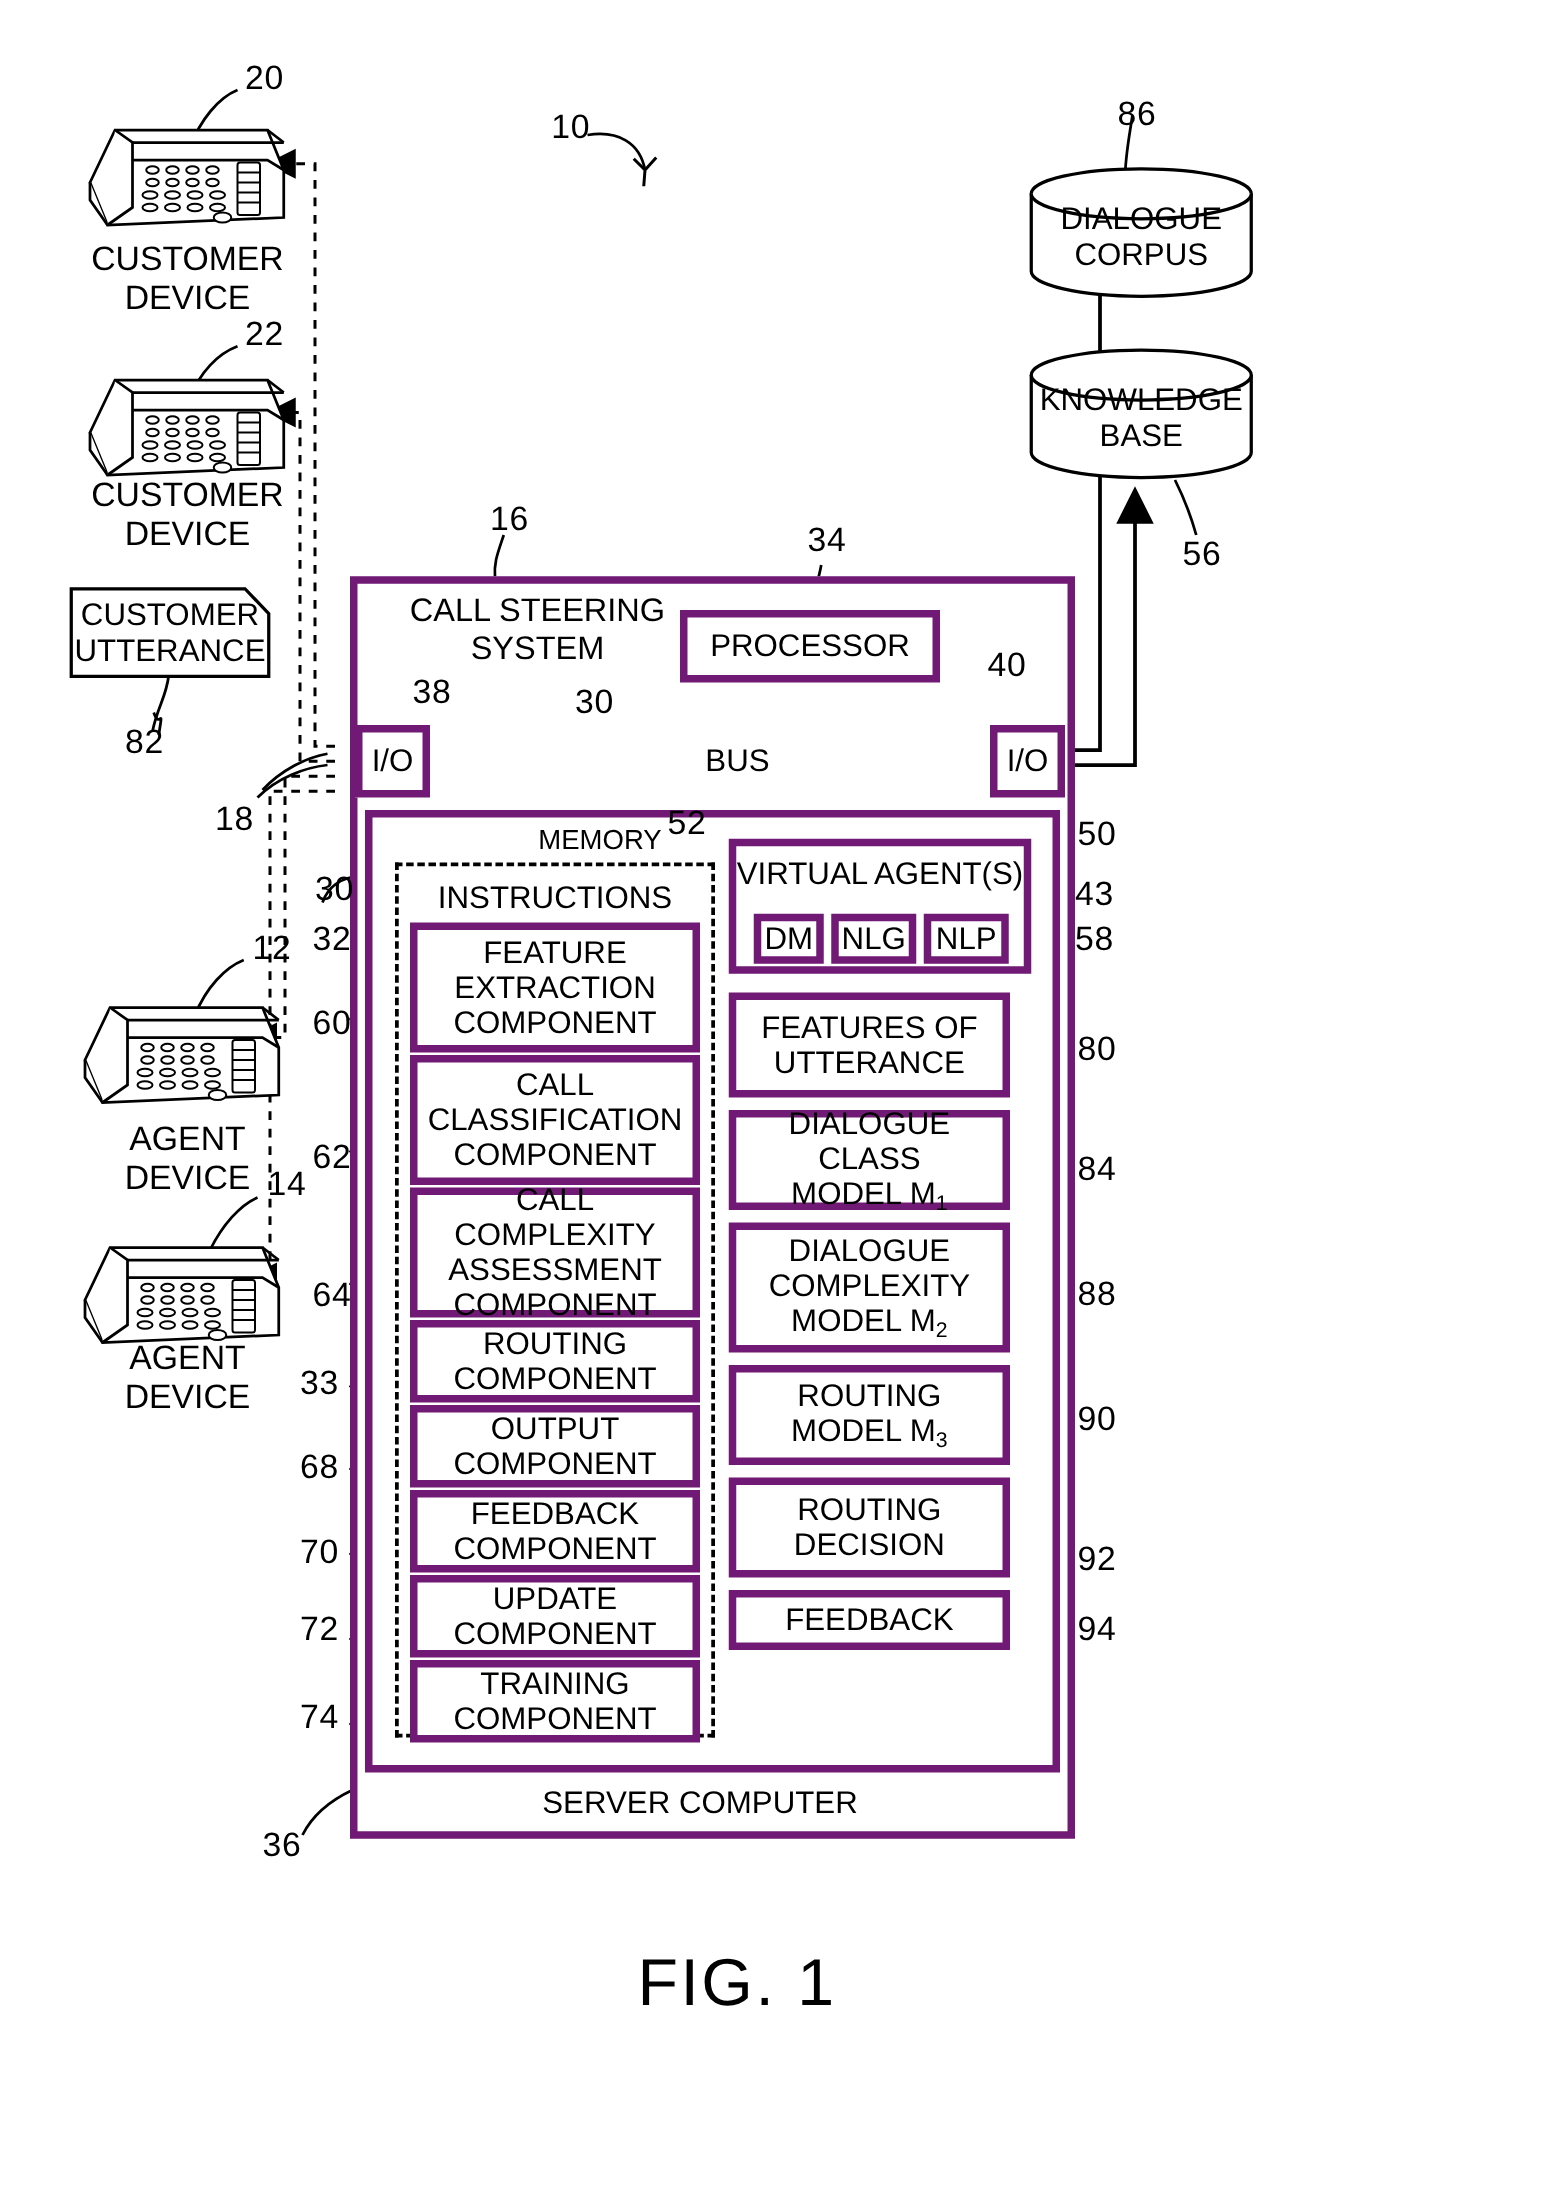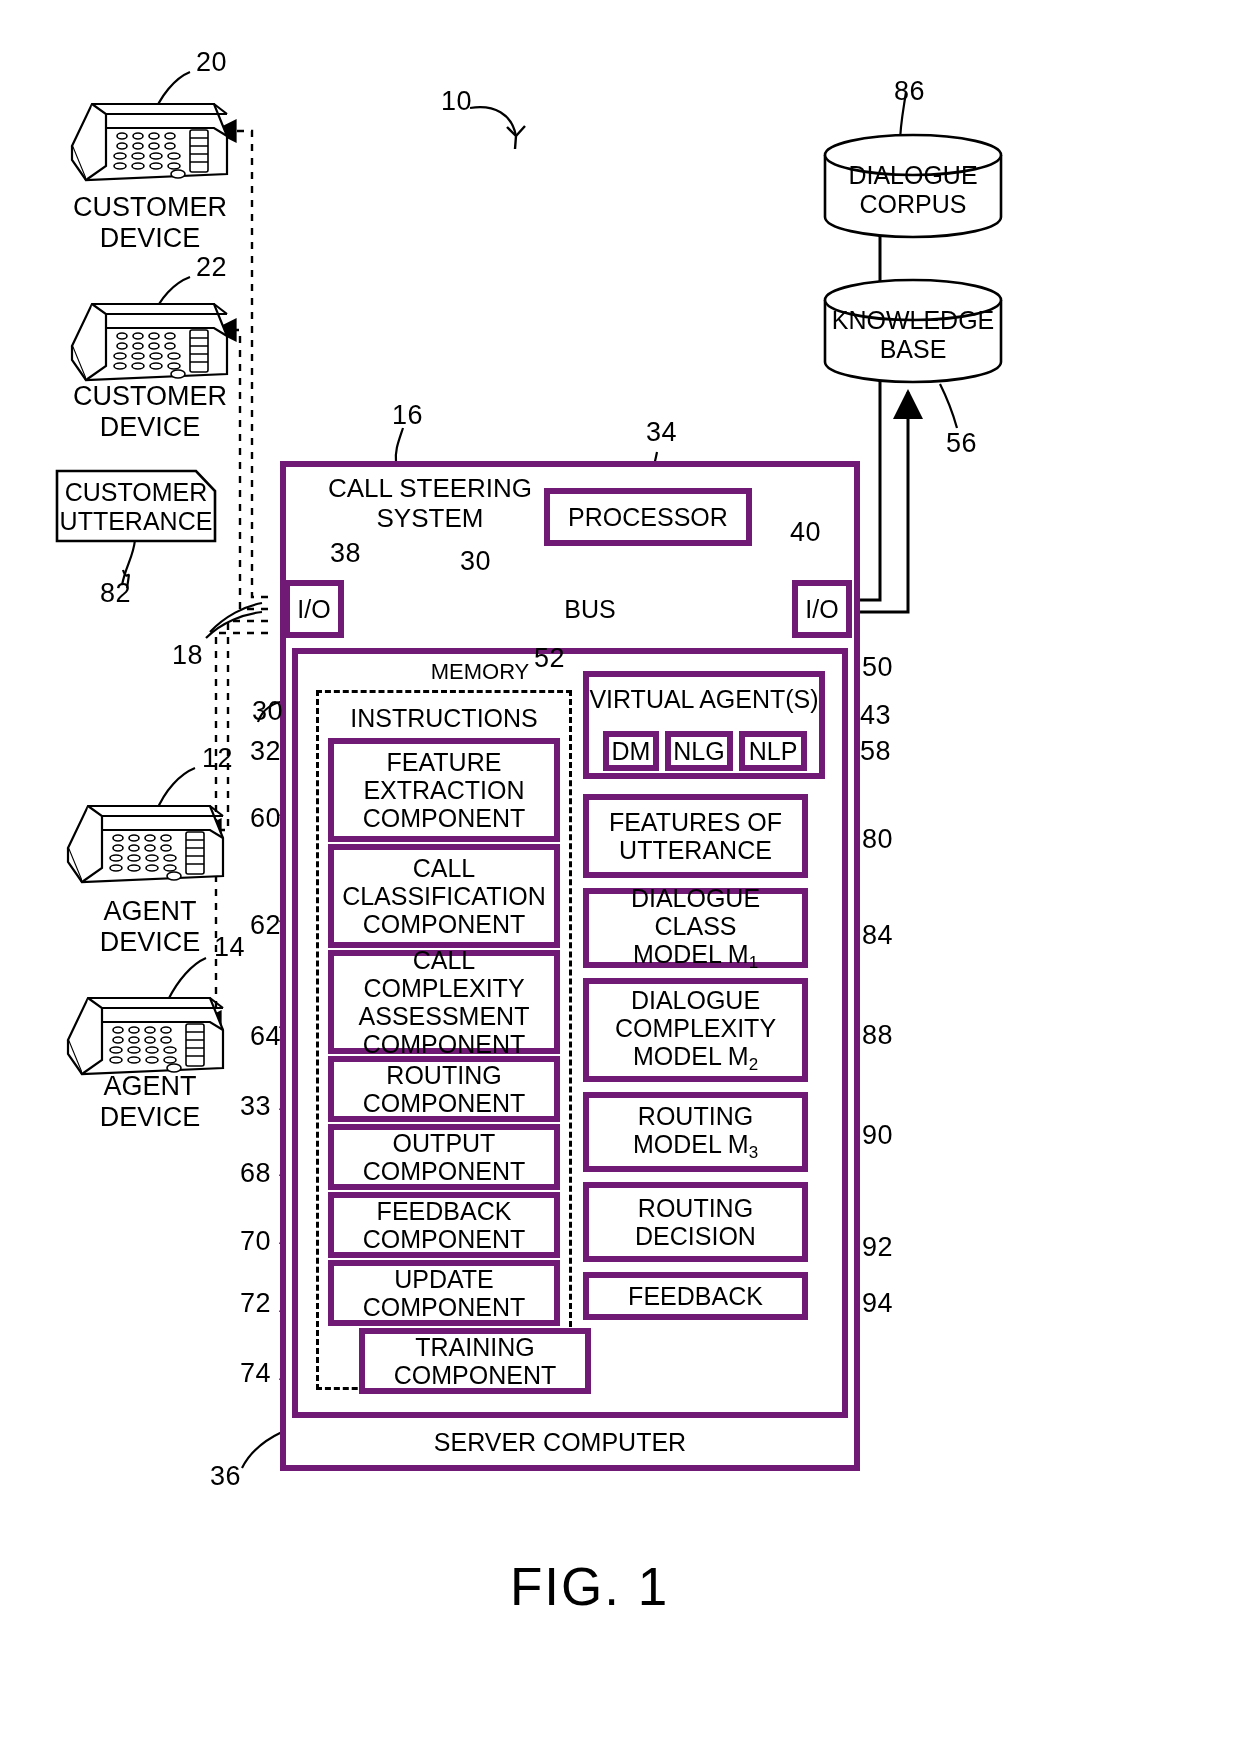--- a/index.html
+++ b/index.html
@@ -268,21 +268,21 @@
 ASSESSMENT
 COMPONENT</span></div>
       <div class="node bx" style="left: 328px; top: 1056px; width: 232px; height: 66px; font-size: 25px; white-space: pre-line;"><span>ROUTING
 COMPONENT</span></div>
       <div class="node bx" style="left: 328px; top: 1124px; width: 232px; height: 66px; font-size: 25px; white-space: pre-line;"><span>OUTPUT
 COMPONENT</span></div>
       <div class="node bx" style="left: 328px; top: 1192px; width: 232px; height: 66px; font-size: 25px; white-space: pre-line;"><span>FEEDBACK
 COMPONENT</span></div>
       <div class="node bx" style="left: 328px; top: 1260px; width: 232px; height: 66px; font-size: 25px; white-space: pre-line;"><span>UPDATE
 COMPONENT</span></div>
-      <div class="node bx" style="left: 328px; top: 1328px; width: 232px; height: 66px; font-size: 25px; white-space: pre-line; margin-left: 31px;"><span>TRAINING
+      <div class="node bx" style="left: 328px; top: 1328px; width: 232px; height: 66px; font-size: 25px; white-space: pre-line;"><span>TRAINING
 COMPONENT</span></div>
     </div>
 
   <div class="node bx" style="left:583px;top:671px;width:242px;height:108px;flex-direction:column;justify-content:flex-start;padding-top:8px;">
     <span style="font-size:25px;">VIRTUAL AGENT(S)</span>
   </div>
   <div class="node bx" style="left:603px;top:731px;width:56px;height:40px;font-size:25px;">
     <span>DM</span>
   </div>
   <div class="node bx" style="left:665px;top:731px;width:68px;height:40px;font-size:25px;">

